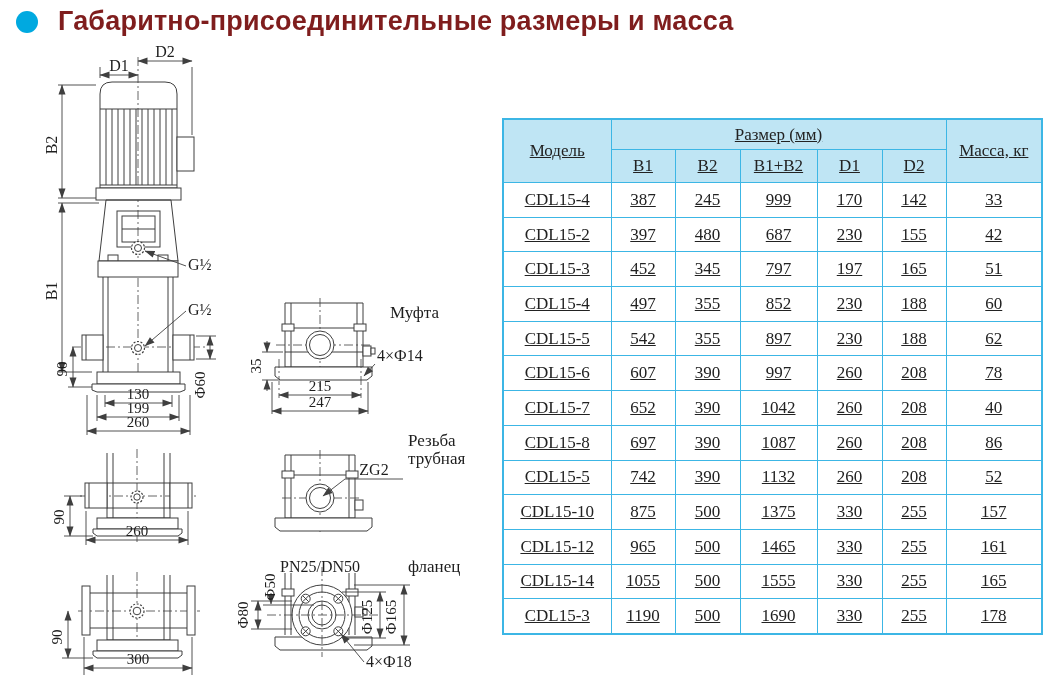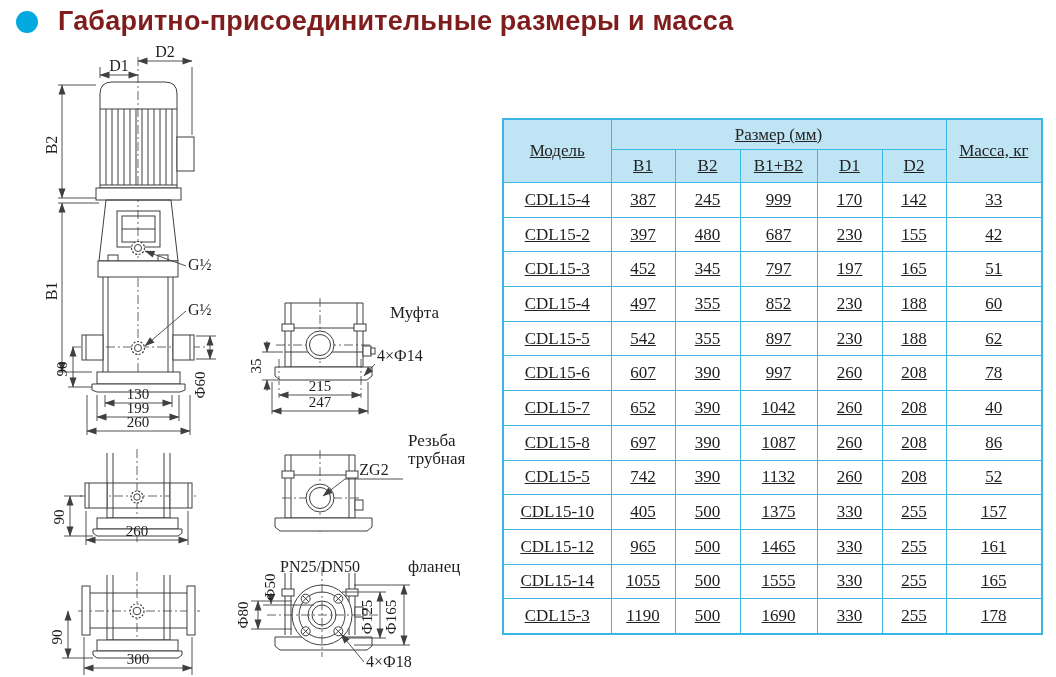--- a/index.html
+++ b/index.html
@@ -423,21 +423,21 @@
       <td>CDL15-5</td>
       <td>742</td>
       <td>390</td>
       <td>1132</td>
       <td>260</td>
       <td>208</td>
       <td>52</td>
     </tr>
       <tr>
       <td>CDL15-10</td>
-      <td>405</td>
+      <td>875</td>
       <td>500</td>
       <td>1375</td>
       <td>330</td>
       <td>255</td>
       <td>157</td>
     </tr>
       <tr>
       <td>CDL15-12</td>
       <td>965</td>
       <td>500</td>

